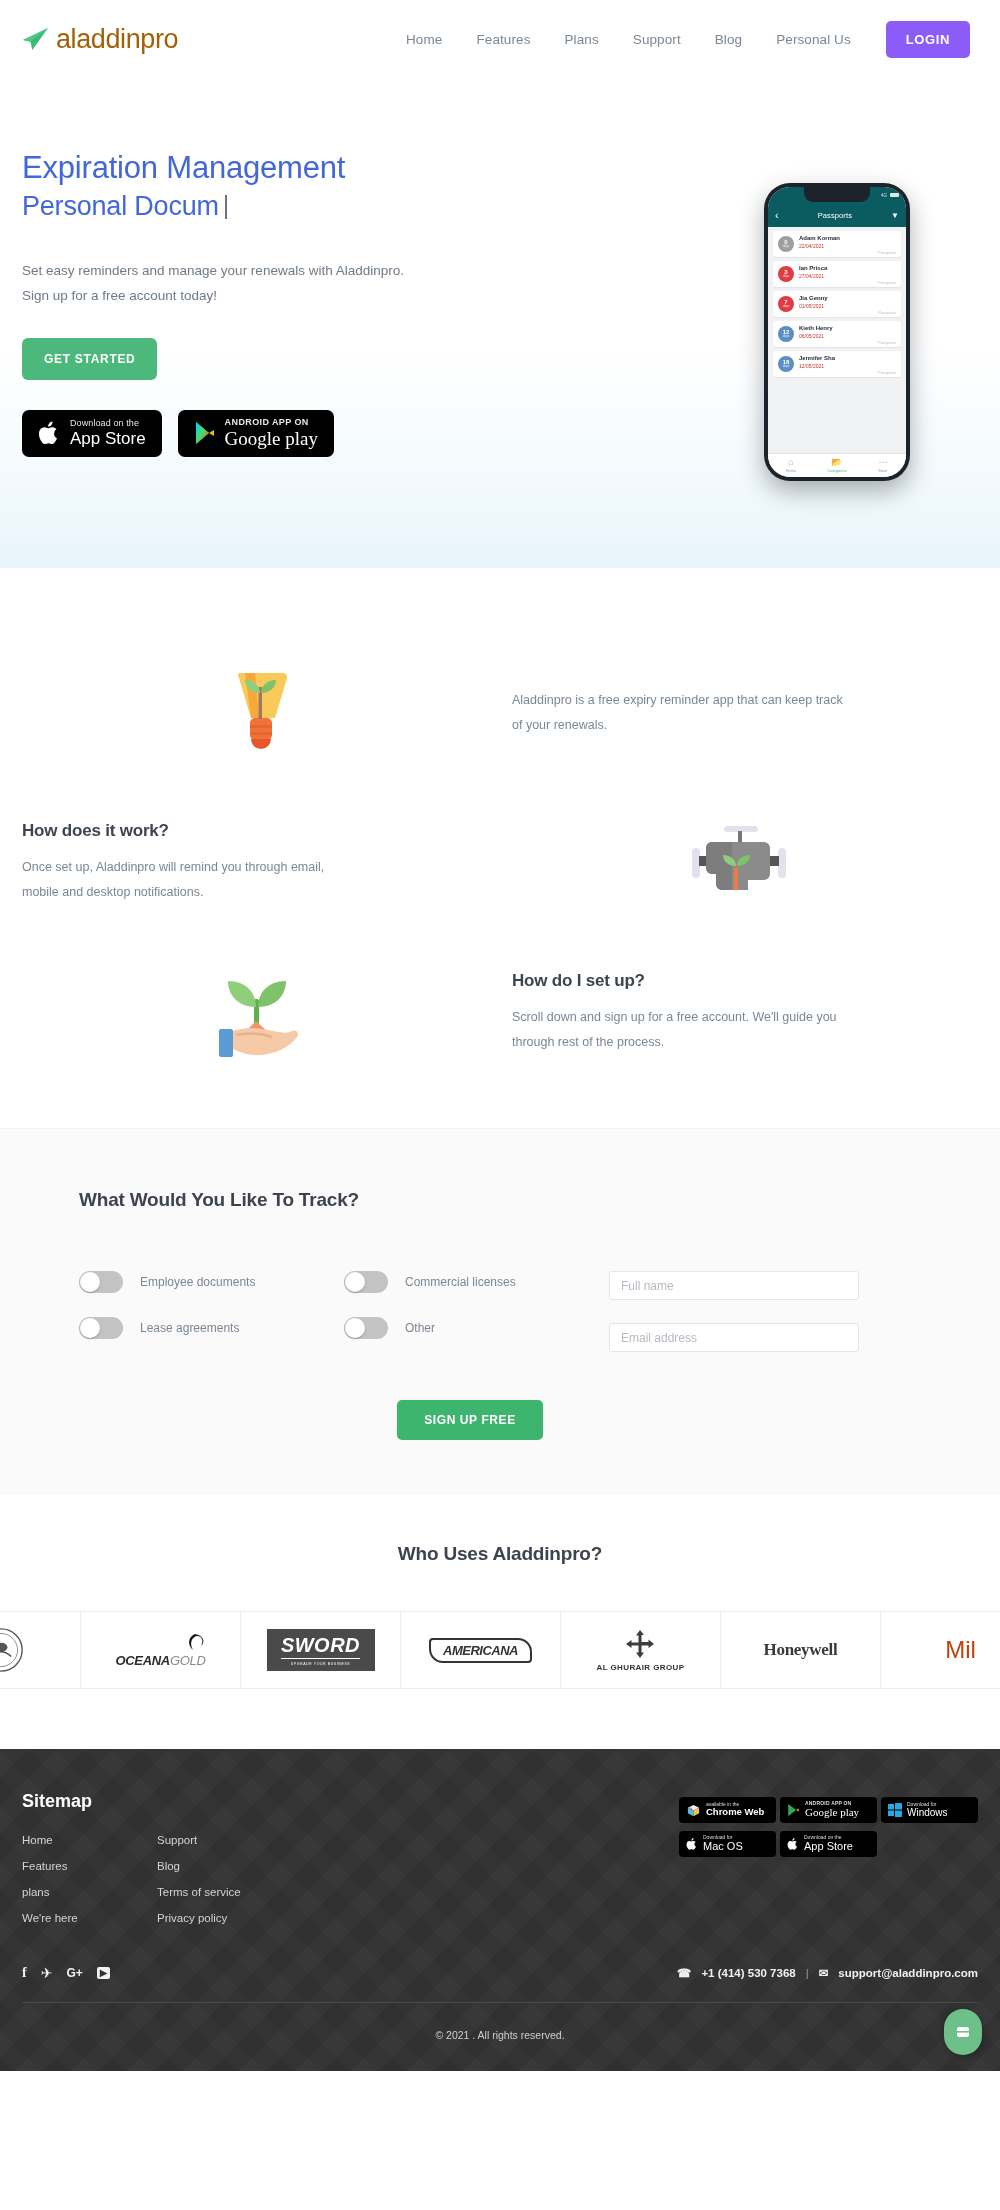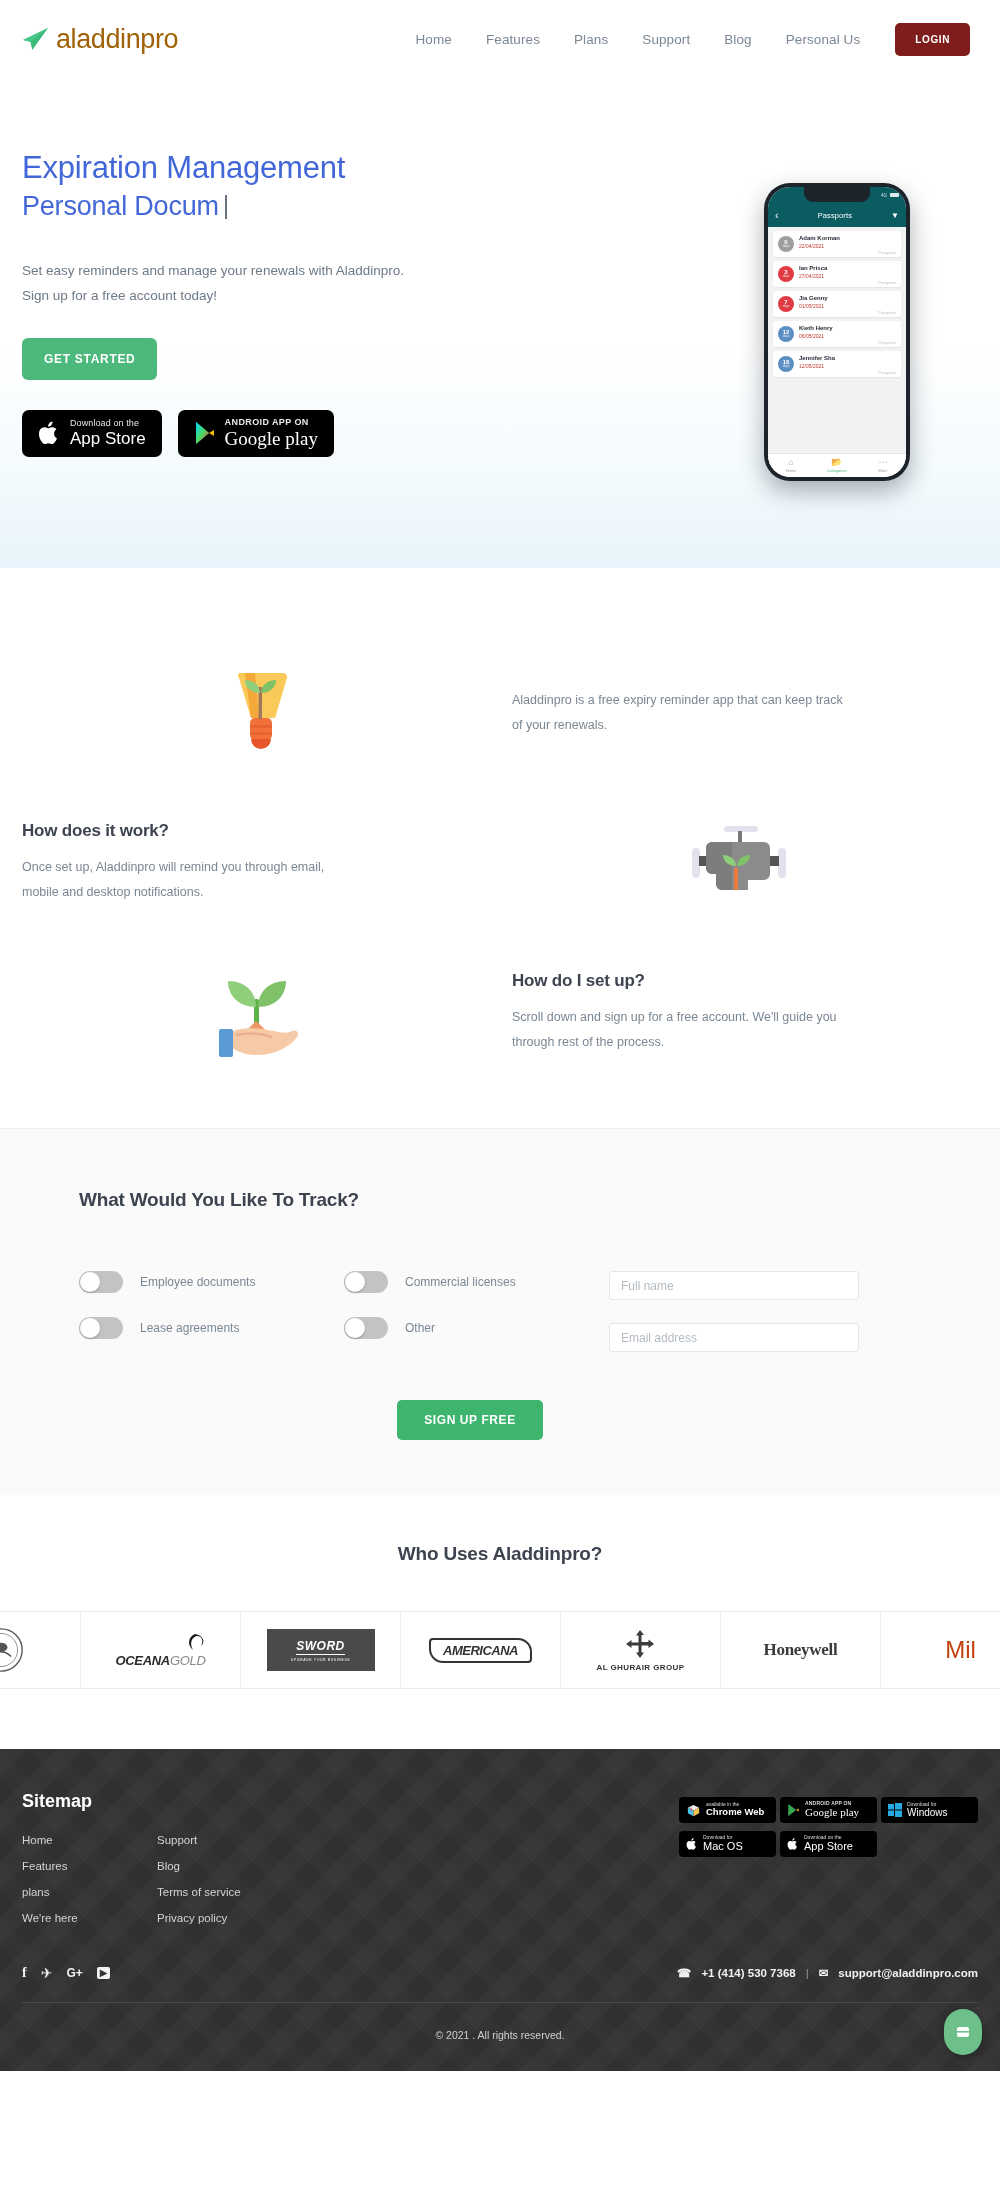--- a/index.html
+++ b/index.html
@@ -32,23 +32,23 @@
   .nav-item {
     font-size: 13.5px;
     color: #7b8794;
     padding: 0 17px;
     text-decoration: none;
     white-space: nowrap;
     letter-spacing: 0.1px;
   }
   .login-btn {
     margin-left: 18px;
-    background: #7f1d1d;
+    background: #8b5cf6;
     color: #fff;
-    font-size: 10px;
+    font-size: 13px;
     font-weight: 700;
     letter-spacing: 0.6px;
     border: none;
     border-radius: 5px;
     padding: 11px 20px;
     cursor: pointer;
   }
 
   
   .hero {
@@ -247,21 +247,21 @@
     margin-left: -1px;
     display: flex; align-items: center; justify-content: center;
     background: #fff;
     overflow: hidden;
   }
   .logo-cell:first-child { margin-left: -80px; }
   .lg-oceana { display:flex; flex-direction: column; align-items:flex-end; }
   .lg-oceana .txt { font-size: 13px; font-weight: 700; font-style: italic; color:#2b2b2b; letter-spacing:-0.3px;}
   .lg-oceana .txt i { font-weight: 400; color: #8a8a8a; font-style: italic;}
   .lg-sword { background:#4a4a4a; color:#fff; width:108px; height:42px; display:flex; flex-direction:column; align-items:center; justify-content:center;}
-  .lg-sword .t { font-size:12px; font-weight:700; font-style:italic; letter-spacing:0.5px; border-bottom:1.5px solid #fff; padding-bottom:1px;}
+  .lg-sword .t { font-size:20px; font-weight:700; font-style:italic; letter-spacing:0.5px; border-bottom:1.5px solid #fff; padding-bottom:1px;}
   .lg-sword .s { font-size:3.5px; letter-spacing:0.6px; margin-top:3px;}
   .lg-americana {
     border:2px solid #333; border-radius: 4px 14px 4px 14px;
     padding: 3px 12px; font-size: 13px; font-weight:700; font-style:italic;
     color:#333; letter-spacing:-0.5px;
   }
   .lg-ghurair { display:flex; flex-direction:column; align-items:center; gap:4px;}
   .lg-ghurair .nm { font-size: 8px; font-weight:700; color:#333; letter-spacing:0.4px;}
   .lg-honeywell { font-family:"Liberation Serif", serif; font-size:17px; font-weight:700; color:#3a3a3a; letter-spacing:-0.3px;}
   .lg-mil { font-size: 24px; color: #c2410c; font-weight: 300; }

